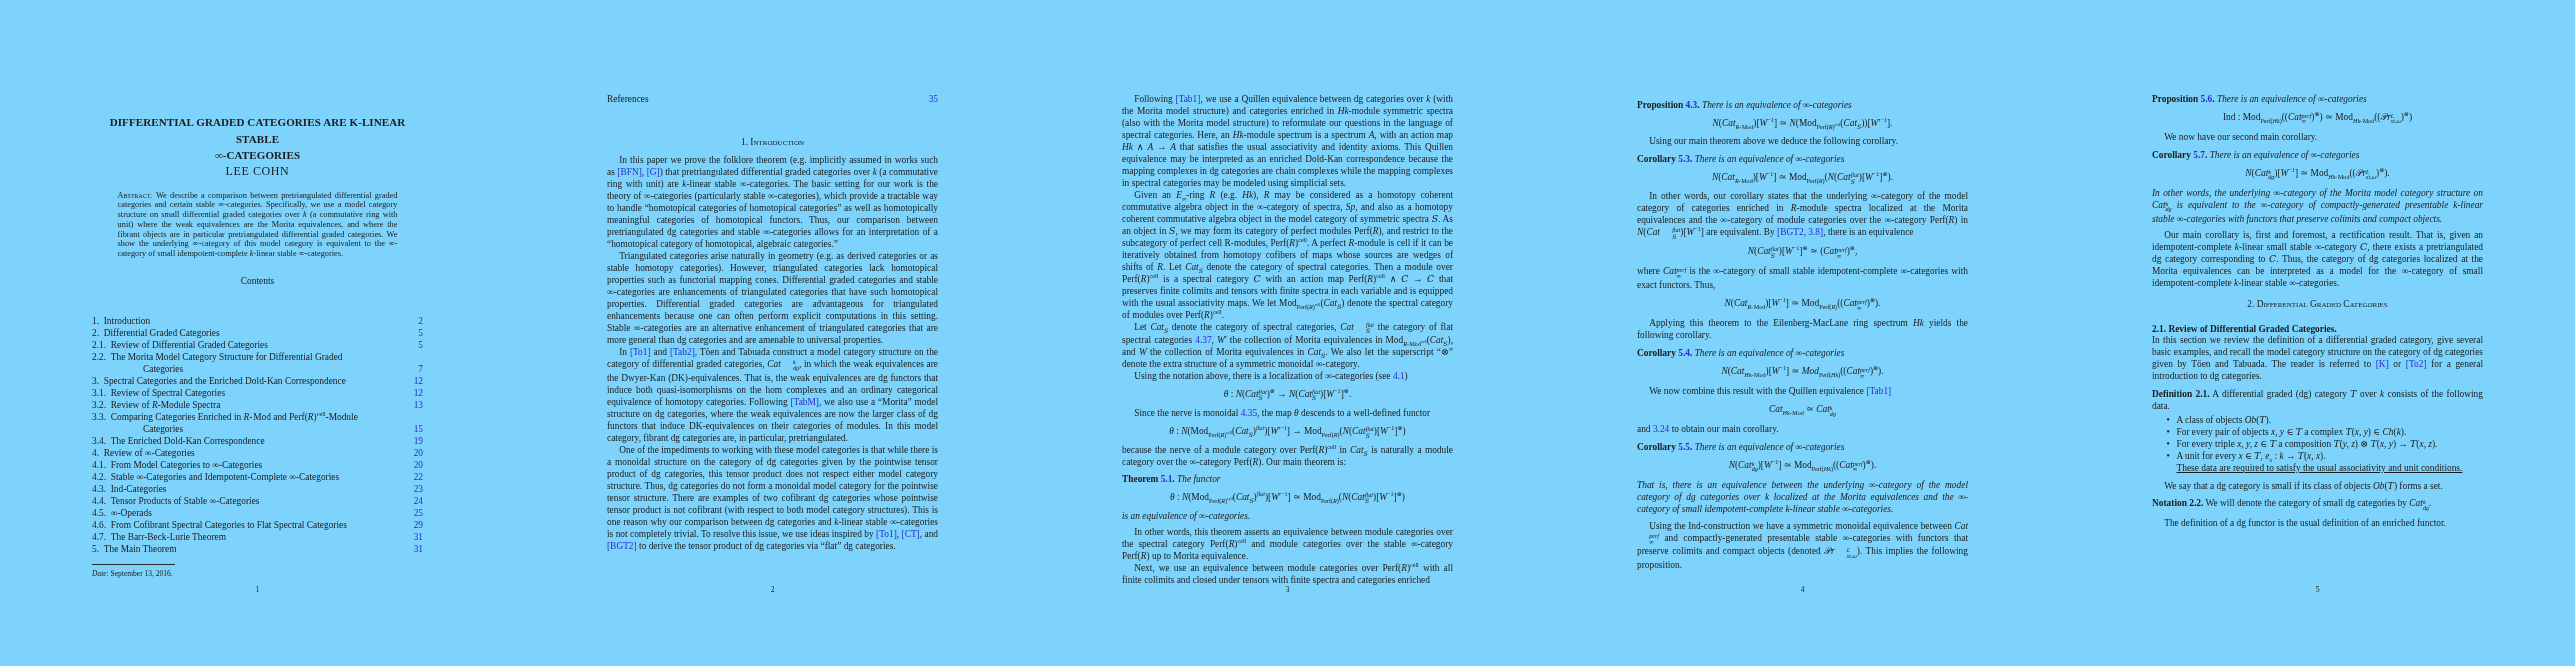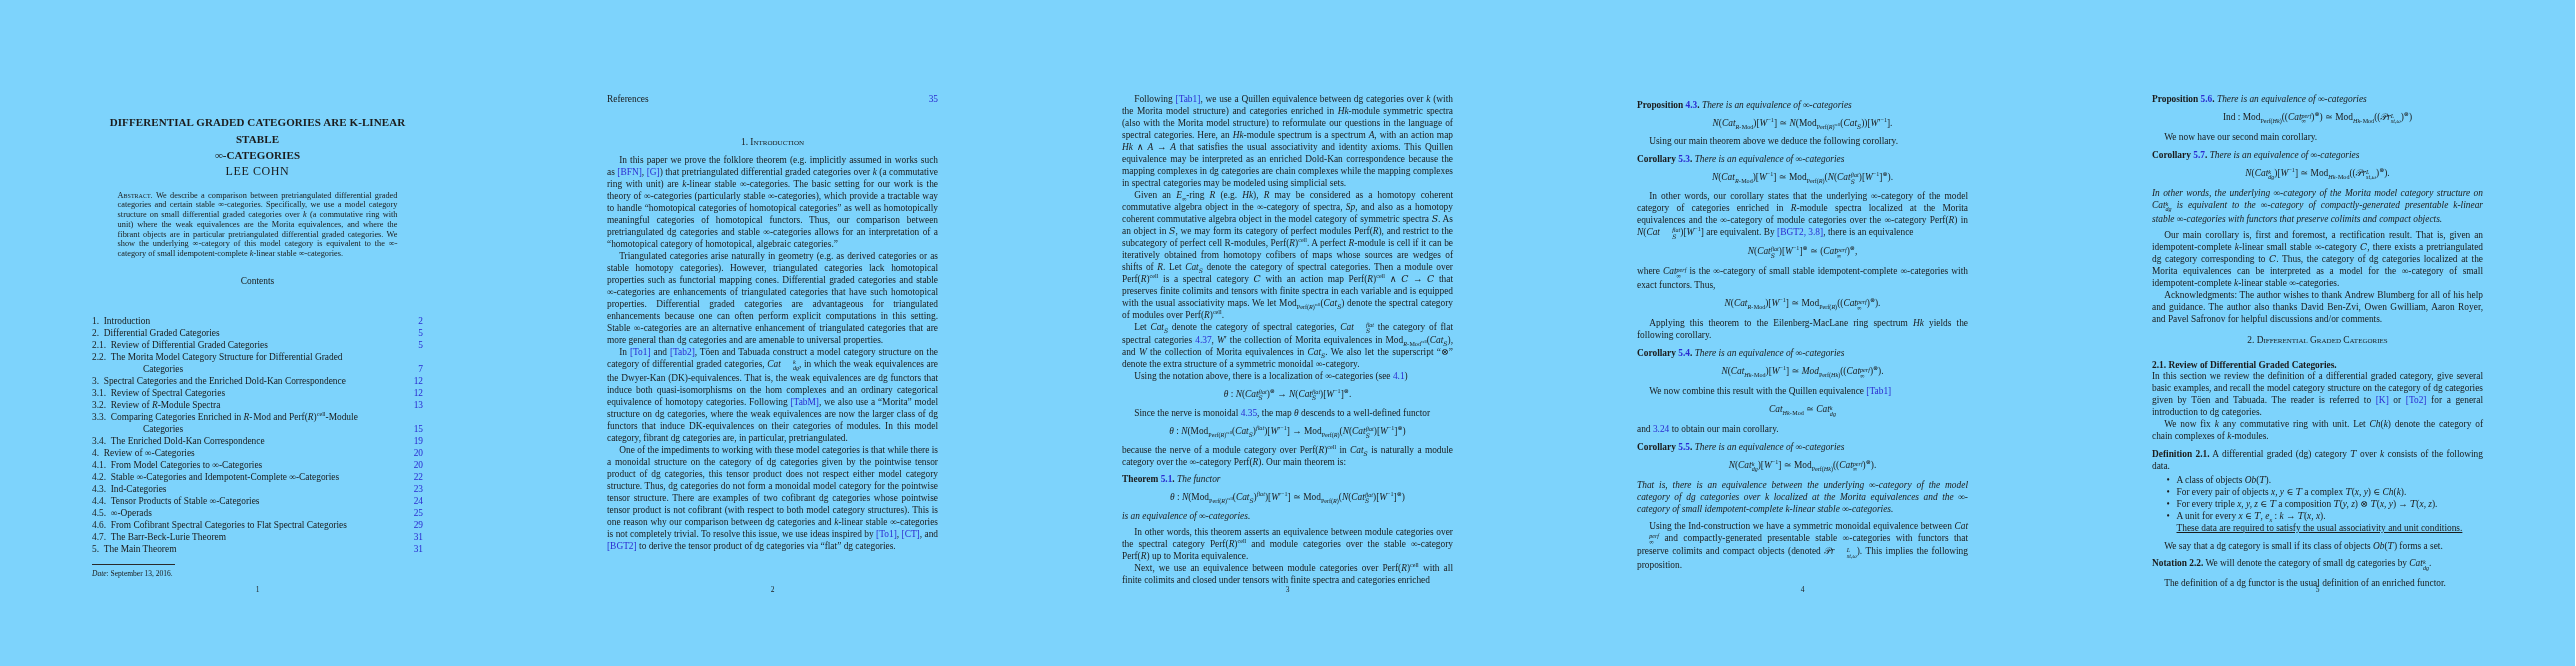--- a/index.html
+++ b/index.html
@@ -202,25 +202,23 @@
       </div>
       <div class="page">
         <div class="col">
           <p class="noindent"><b>Proposition <a class="ref">5.6</a>.</b> <i>There is an equivalence of ∞-categories</i></p>
           <div class="formula ">Ind : Mod<sub>Perf(<i>Hk</i>)</sub>((<i>Cat</i><span class="ss"><span><i>perf</i></span><span>∞</span></span>)<sup>⊗</sup>) ≃ Mod<sub><i>Hk</i>- Mod</sub>((𝒫<i>r</i><span class="ss"><span><i>L</i></span><span><i>st,ω</i></span></span>)<sup>⊗</sup>)</div>
           <p>We now have our second main corollary.</p>
           <p class="noindent mt10"><b>Corollary <a class="ref">5.7</a>.</b> <i>There is an equivalence of ∞-categories</i></p>
           <div class="formula "><i>N</i>(<i>Cat</i><span class="ss"><span><i>k</i></span><span><i>dg</i></span></span>)[<i>W</i><sup>−1</sup>] ≃ Mod<sub><i>Hk</i>- Mod</sub>((𝒫<i>r</i><span class="ss"><span><i>L</i></span><span><i>st,ω</i></span></span>)<sup>⊗</sup>).</div>
           <p class="noindent it">In other words, the underlying ∞-category of the Morita model category structure on Cat<span class="ss"><span>k</span><span>dg</span></span> is equivalent to the ∞-category of compactly-generated presentable k-linear stable ∞-categories with functors that preserve colimits and compact objects.</p>
           <p class="mt8">Our main corollary is, first and foremost, a rectification result. That is, given an idempotent-complete <i>k</i>-linear small stable ∞-category <span class="cal">C</span>, there exists a pretriangulated dg category corresponding to <span class="cal">C</span>. Thus, the category of dg categories localized at the Morita equivalences can be interpreted as a model for the ∞-category of small idempotent-complete <i>k</i>-linear stable ∞-categories.</p>
-          <p>Acknowledgments: The author wishes to thank Andrew Blumberg for all of his help and guidance. The author also thanks David Ben-Zvi, Owen Gwilliam, Aaron Royer, and Pavel Safronov for helpful discussions and/or comments.</p>
           <div class="section-heading" style="margin-top: 10px;">2. <span class="sc">Differential Graded Categories</span></div>
           <div class="subsection-heading">2.1. Review of Differential Graded Categories.</div>
           <p class="noindent">In this section we review the definition of a differential graded category, give several basic examples, and recall the model category structure on the category of dg categories given by Töen and Tabuada. The reader is referred to <a class="ref">[K]</a> or <a class="ref">[To2]</a> for a general introduction to dg categories.</p>
-          <p>We now fix <i>k</i> any commutative ring with unit. Let <i>Ch</i>(<i>k</i>) denote the category of chain complexes of <i>k</i>-modules.</p>
           <p class="noindent mt10"><b>Definition 2.1.</b> A differential graded (dg) category <span class="cal">T</span> over <i>k</i> consists of the following data.</p>
           <div class="bullets">
             <div class="bullet">A class of objects <i>Ob</i>(<span class="cal">T</span>).</div>
             <div class="bullet">For every pair of objects <i>x, y</i> ∈ <span class="cal">T</span> a complex <span class="cal">T</span>(<i>x, y</i>) ∈ <i>Ch</i>(<i>k</i>).</div>
             <div class="bullet">For every triple <i>x, y, z</i> ∈ <span class="cal">T</span> a composition <span class="cal">T</span>(<i>y, z</i>) ⊗ <span class="cal">T</span>(<i>x, y</i>) → <span class="cal">T</span>(<i>x, z</i>).</div>
             <div class="bullet">A unit for every <i>x</i> ∈ <span class="cal">T</span>, <i>e</i><sub><i>x</i></sub> : <i>k</i> → <span class="cal">T</span>(<i>x, x</i>).</div>
             <p class="bullet-tail noindent">These data are required to satisfy the usual associativity and unit conditions.</p>
           </div>
           <p class="mt10">We say that a dg category is small if its class of objects <i>Ob</i>(<span class="cal">T</span>) forms a set.</p>
           <p class="noindent mt10"><b>Notation 2.2.</b> We will denote the category of small dg categories by <i>Cat</i><span class="ss"><span><i>k</i></span><span><i>dg</i></span></span>.</p>

